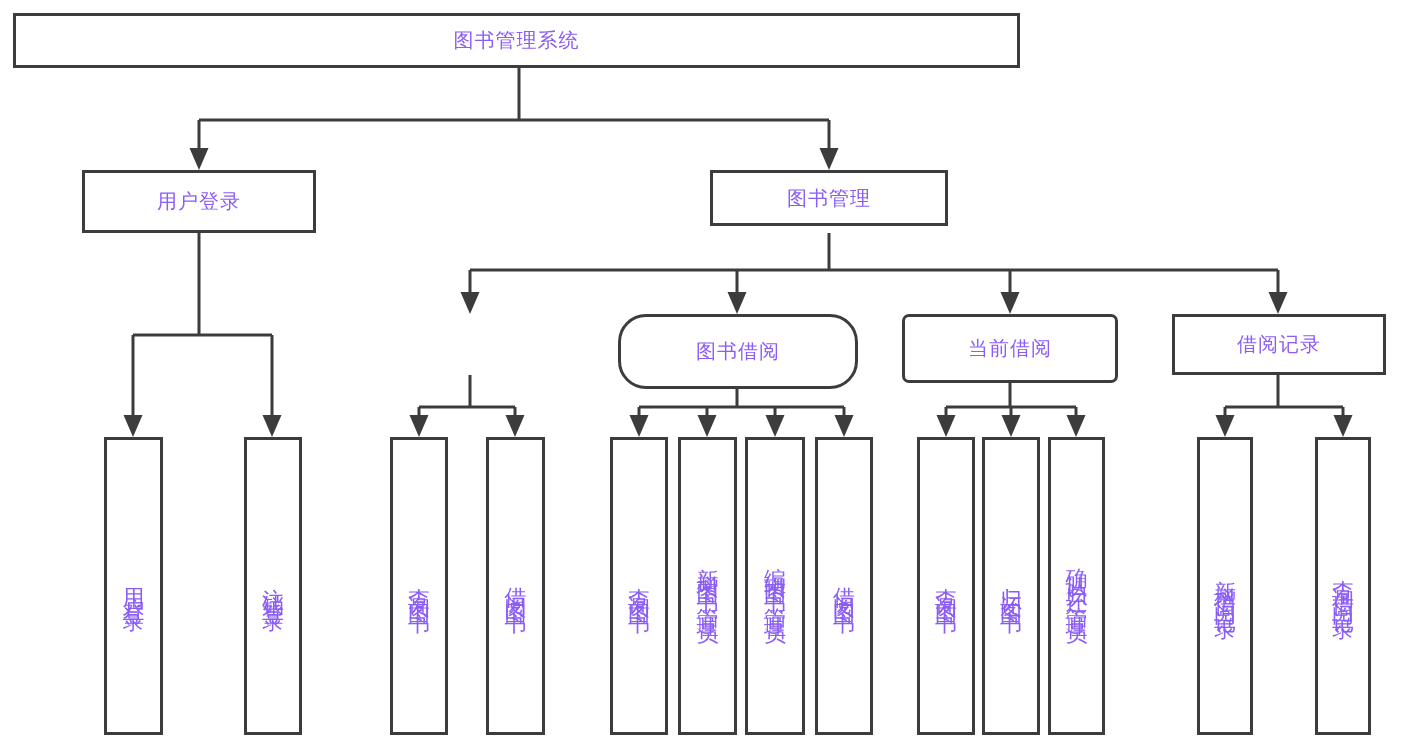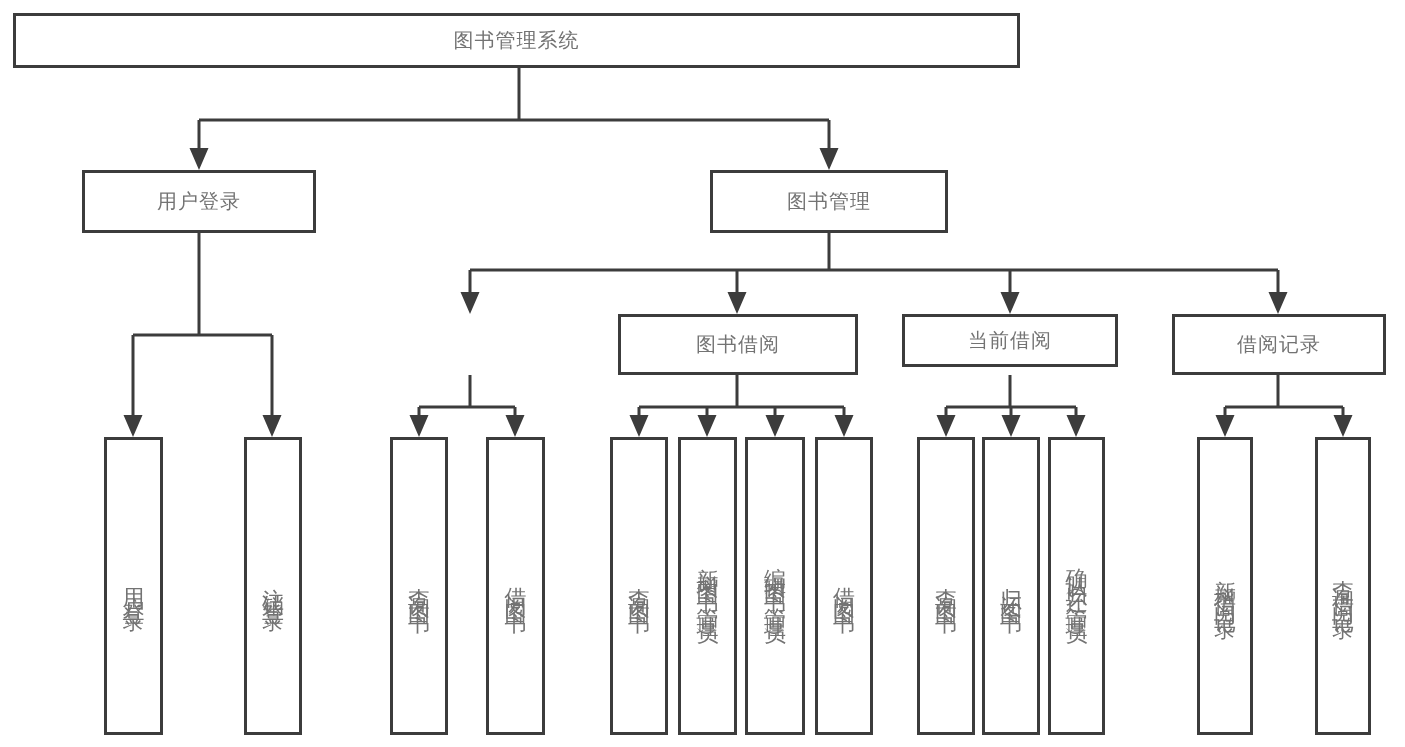--- a/index.html
+++ b/index.html
@@ -22,21 +22,21 @@
     pointer-events: none;
   }
   .box {
     position: absolute;
     box-sizing: border-box;
     border: 3px solid #3c3c3c;
     background: #ffffff;
     display: flex;
     align-items: center;
     justify-content: center;
-    color: #737373;
+    color: #8b5cf6;
     z-index: 2;
   }
   .hbox {
     font-size: 20px;
     letter-spacing: 1px;
     white-space: nowrap;
   }
   .vbox {
     writing-mode: vertical-rl;
     text-orientation: mixed;
@@ -89,24 +89,24 @@
       M936.5,415 L955.5,415 L946,437 Z
       M1001.5,415 L1020.5,415 L1011,437 Z
       M1066.5,415 L1085.5,415 L1076,437 Z
       M1215.5,415 L1234.5,415 L1225,437 Z
       M1333.5,415 L1352.5,415 L1343,437 Z"></path>
   </svg>
 
   <div class="box hbox" style="left:13px;top:13px;width:1007px;height:55px;">图书管理系统</div>
 
   <div class="box hbox" style="left:82px;top:170px;width:234px;height:63px;">用户登录</div>
-  <div class="box hbox" style="left:710px;top:170px;width:238px;height:63px;">图书管理</div>
+  <div class="box hbox" style="left:710px;top:170px;width:238px;height:56px;">图书管理</div>
 
-  <div class="box hbox" style="left:618px;top:314px;width:240px;height:61px;">图书借阅</div>
-  <div class="box hbox" style="left:902px;top:314px;width:216px;height:53px;">当前借阅</div>
+  <div class="box hbox" style="left:618px;top:314px;width:240px;height:75px;border-radius:28px;">图书借阅</div>
+  <div class="box hbox" style="left:902px;top:314px;width:216px;height:69px;border-radius:7px;">当前借阅</div>
   <div class="box hbox" style="left:1172px;top:314px;width:214px;height:61px;">借阅记录</div>
 
   <div class="box vbox" style="left:104px;top:437px;width:59px;height:298px;">用户登录</div>
   <div class="box vbox" style="left:244px;top:437px;width:58px;height:298px;">注销登录</div>
 
   <div class="box vbox" style="left:390px;top:437px;width:58px;height:298px;">查询图书</div>
   <div class="box vbox" style="left:486px;top:437px;width:59px;height:298px;">借阅图书</div>
 
   <div class="box vbox" style="left:610px;top:437px;width:58px;height:298px;">查询图书</div>
   <div class="box vbox" style="left:678px;top:437px;width:59px;height:298px;">新增图书（管理员）</div>

